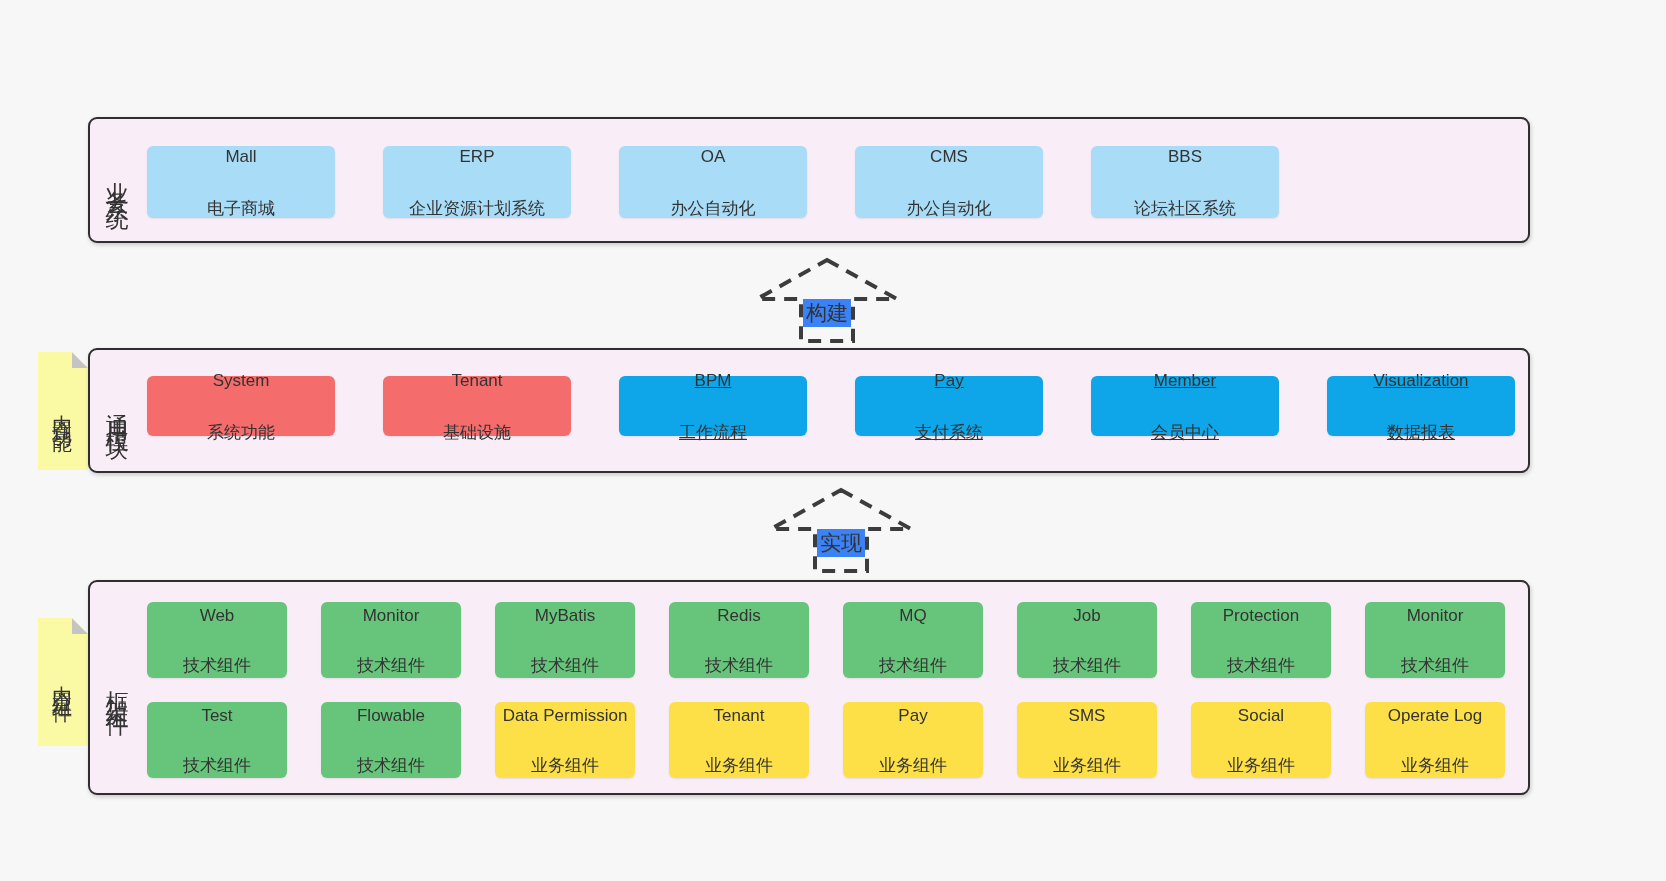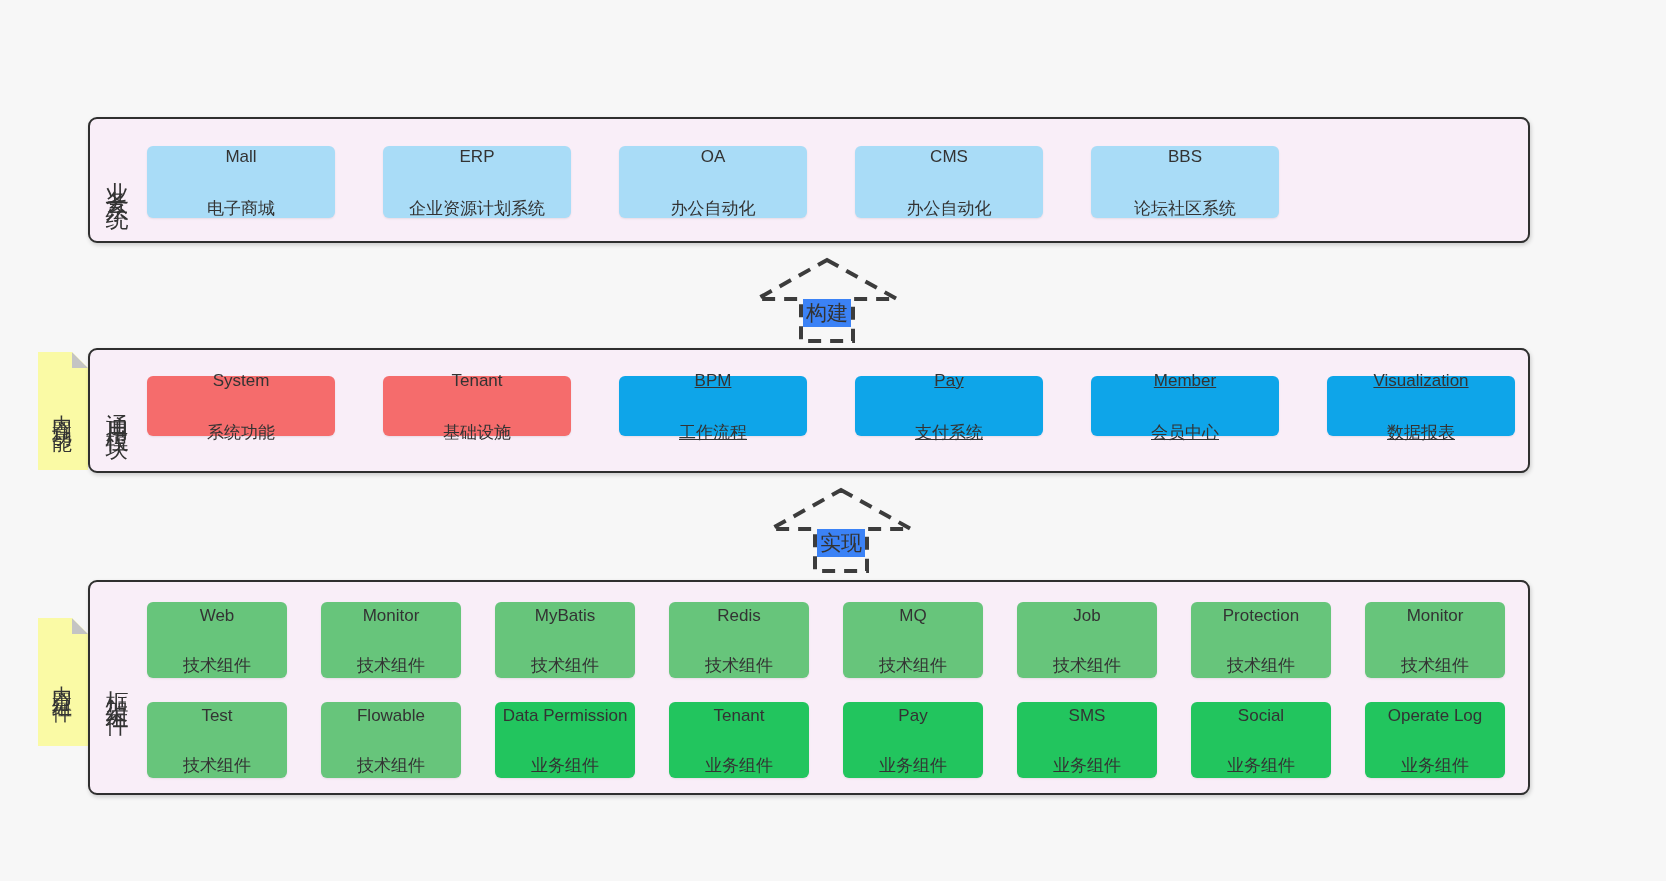--- a/index.html
+++ b/index.html
@@ -44,21 +44,21 @@
   }
   .box-row .box { width:188px; height:72px; }
   #panel-modules .box-row .box { height:60px; }
   .fw-row .box { width:140px; height:76px; line-height:23px; }
   .box .box-title { white-space:pre-line; }
 
   .blue  { background:#a9dcf7; }
   .red   { background:#f56c6c; }
   .pink  { background:#0ea5e9;text-decoration:underline; }
   .green { background:#67c57b; }
-  .lightgreen { background:#22c55e; }
+  .lightgreen { background:#fde047; }
 
   .note {
     position:absolute; left:38px; width:50px;
     background:#fafaa5;
     display:flex; align-items:center; justify-content:center;
     writing-mode:vertical-rl; text-orientation:upright;
     font-size:20px; letter-spacing:6px; color:#333;
     clip-path:polygon(0 0, calc(100% - 16px) 0, 100% 16px, 100% 100%, 0 100%);
   }
   .note::after {

